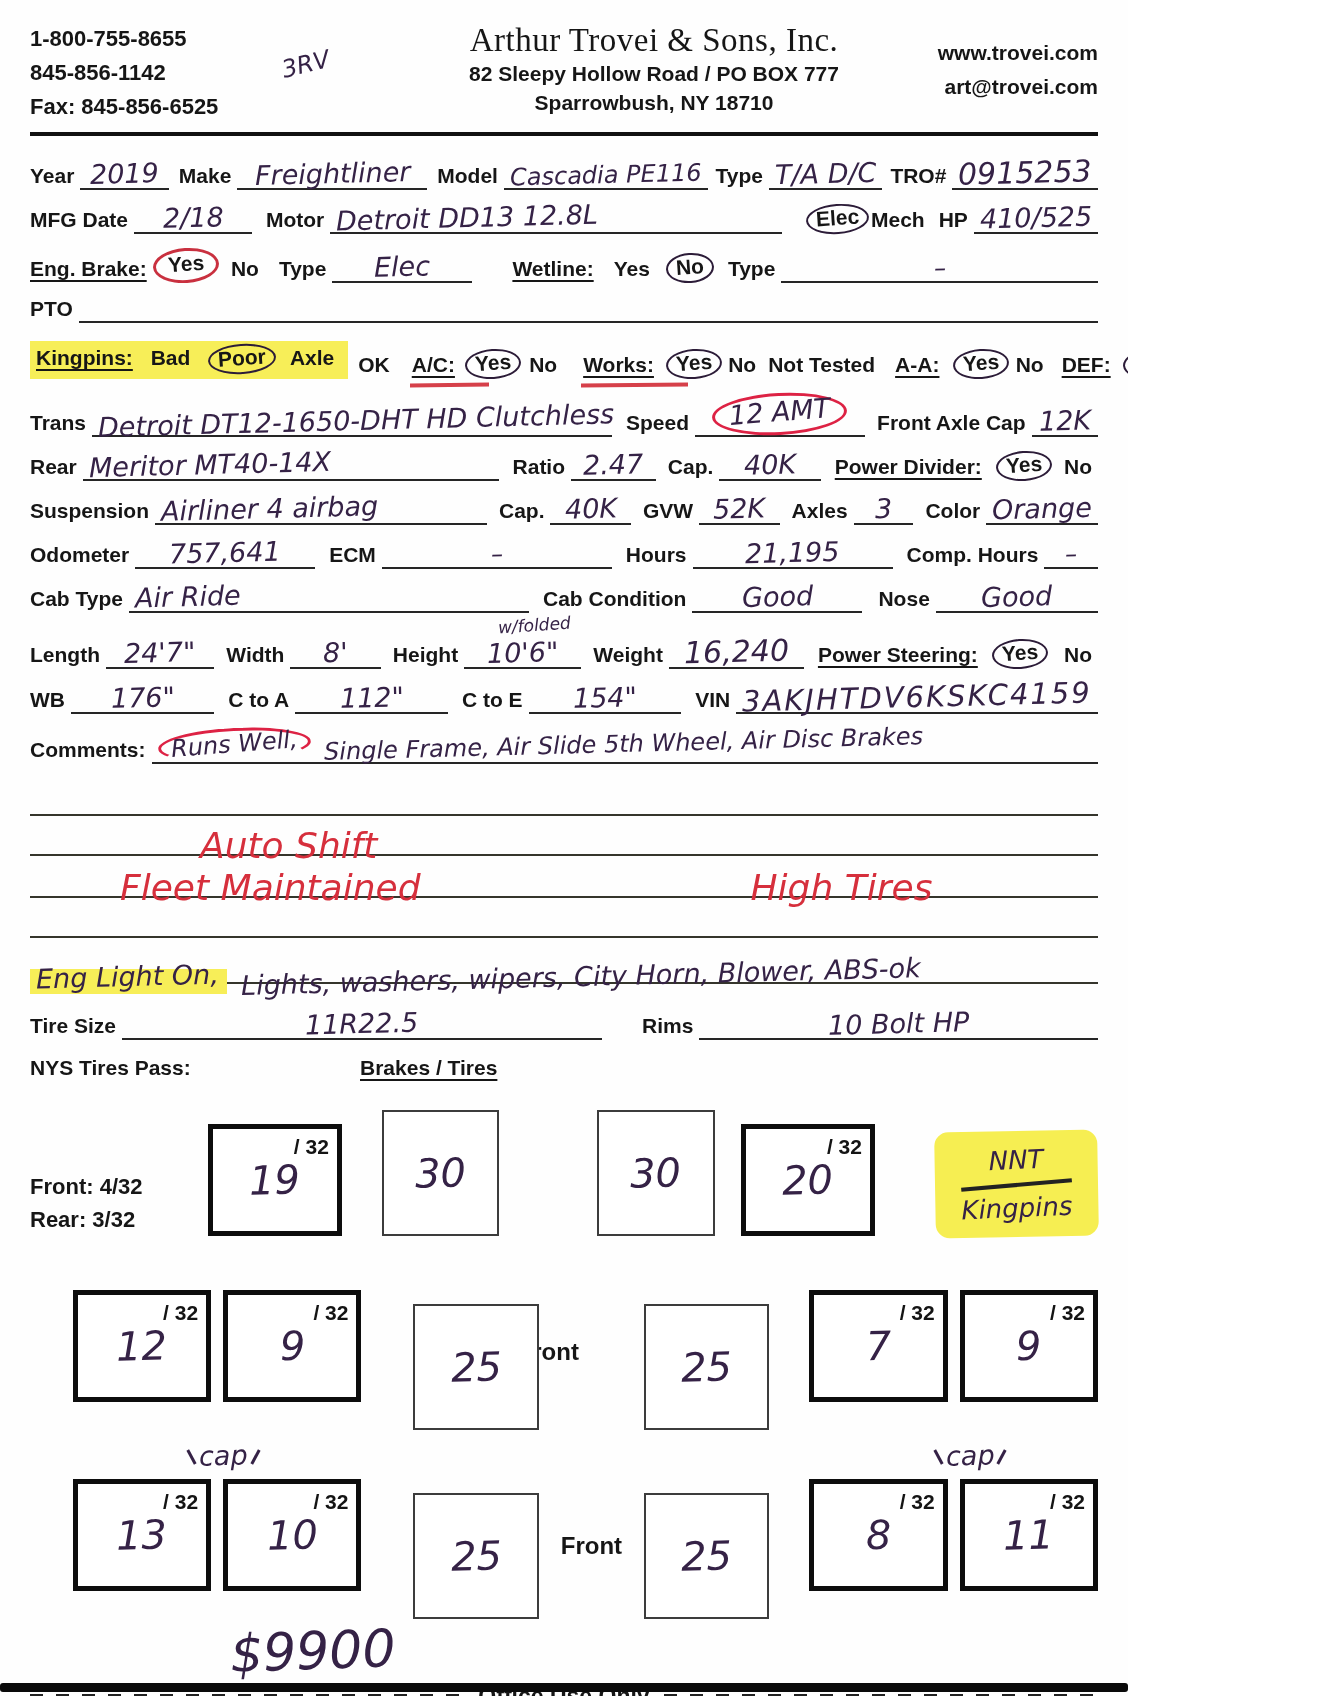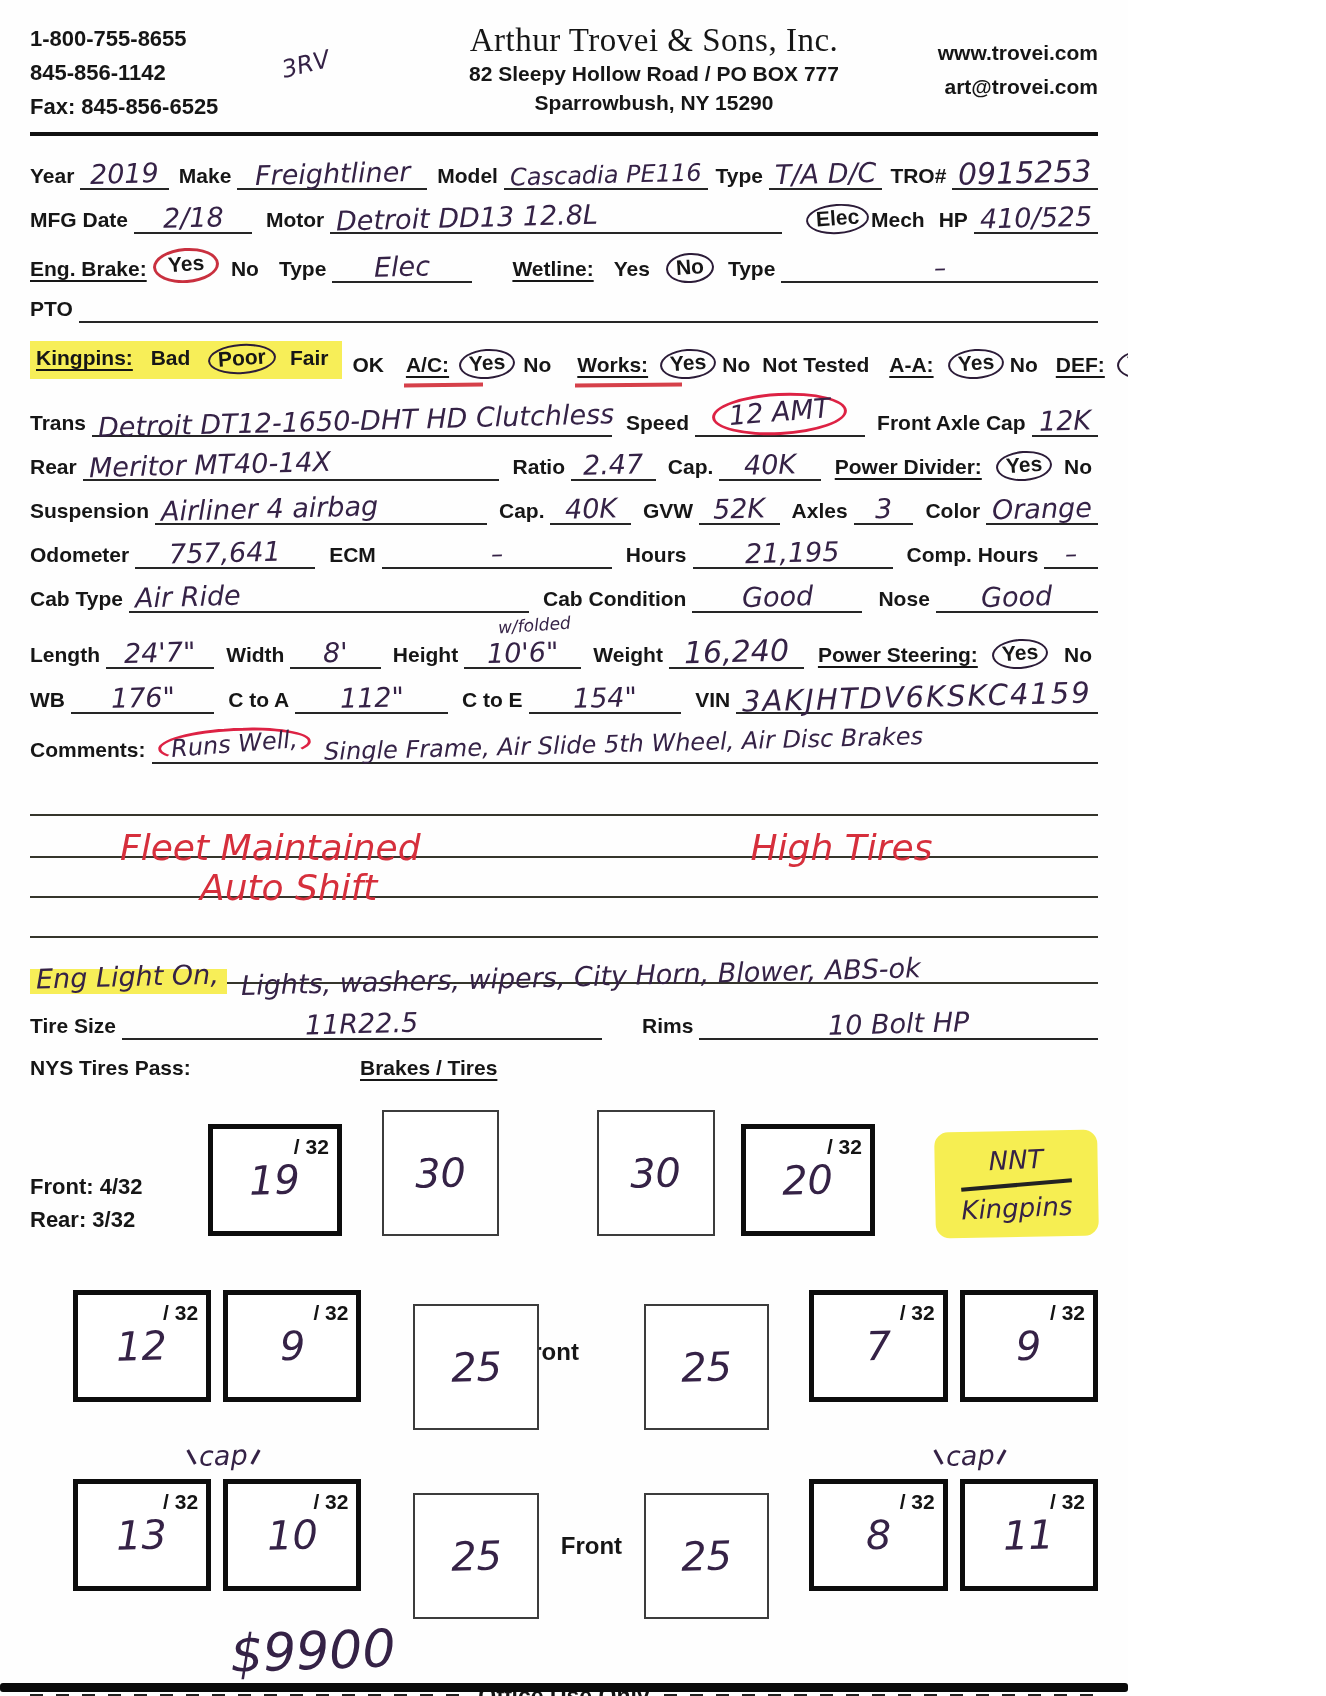--- a/index.html
+++ b/index.html
@@ -72,21 +72,21 @@
   <div class="hdr">
     <div class="hdr-left">
       <div>1-800-755-8655</div>
       <div>845-856-1142</div>
       <div>Fax: 845-856-6525</div>
     </div>
     <div class="hdr-note hw" style="transform:rotate(-14deg);">3RV</div>
     <div class="hdr-center">
       <div class="hdr-company">Arthur Trovei &amp; Sons, Inc.</div>
       <div class="hdr-addr">82 Sleepy Hollow Road / PO BOX 777</div>
-      <div class="hdr-addr">Sparrowbush, NY 15290</div>
+      <div class="hdr-addr">Sparrowbush, NY 18710</div>
     </div>
     <div class="hdr-right">
       <div>www.trovei.com</div>
       <div>art@trovei.com</div>
     </div>
   </div>
   <div class="hdr-rule"></div>
 
   <div class="frow" style="margin-top:22px;">
     <span class="lbl">Year</span>
@@ -128,21 +128,21 @@
   <div class="frow">
     <span class="lbl">PTO</span>
     <span class="u grow"></span>
   </div>
 
   <div class="frow" style="margin-top:18px;">
     <span class="hl">
       <span class="lbl ul">Kingpins:</span>
       <span class="lbl" style="margin-left:6px;">Bad</span>
       <span class="circ" style="margin-left:6px;"><span>Poor</span></span>
-      <span class="lbl" style="margin-left:8px;">Fair</span>
+      <span class="lbl" style="margin-left:8px;">Axle</span>
     </span>
     <span class="lbl" style="margin-left:10px;">OK</span>
     <span class="lbl ul redline" style="margin-left:16px;">A/C:</span>
     <span class="circ" style="margin-left:4px;"><span>Yes</span></span>
     <span class="lbl" style="margin-left:8px;">No</span>
     <span class="lbl ul redline" style="margin-left:20px;">Works:</span>
     <span class="circ" style="margin-left:6px;"><span>Yes</span></span>
     <span class="lbl" style="margin-left:6px;">No</span>
     <span class="lbl" style="margin-left:6px;">Not Tested</span>
     <span class="lbl ul" style="margin-left:14px;">A-A:</span>
@@ -234,26 +234,26 @@
 
   <div class="frow">
     <span class="lbl">Comments:</span>
     <span class="u grow" style="text-align:left;">
       <span class="circ-red" style="border-bottom-color:transparent;padding:1px 10px 2px 10px;"><span class="hw">Runs Well,</span></span>
       <span class="hw" style="margin-left:8px;">Single Frame, Air Slide 5th Wheel, Air Disc Brakes</span>
     </span>
   </div>
 
   <div class="rule-row" style="height:52px;"></div>
+  <div class="rule-row" style="height:40px;">
+    <span class="hw-red" style="font-size:36px;margin-left:170px;">Auto Shift</span>
+  </div>
   <div class="rule-row" style="height:42px;">
     <span class="hw-red" style="font-size:36px;margin-left:90px;">Fleet Maintained</span>
     <span class="hw-red" style="font-size:36px;margin-left:330px;">High Tires</span>
-  </div>
-  <div class="rule-row" style="height:40px;">
-    <span class="hw-red" style="font-size:36px;margin-left:170px;">Auto Shift</span>
   </div>
   <div class="rule-row" style="height:40px;"></div>
   <div class="rule-row" style="height:46px;">
     <span style="margin-bottom:-8px;">
       <span class="hl"><span class="hw big">Eng Light On,</span></span>
       <span class="hw big" style="margin-left:10px;">Lights, washers, wipers, City Horn, Blower, ABS-ok</span>
     </span>
   </div>
 
   <div class="frow" style="margin-top:26px;">

